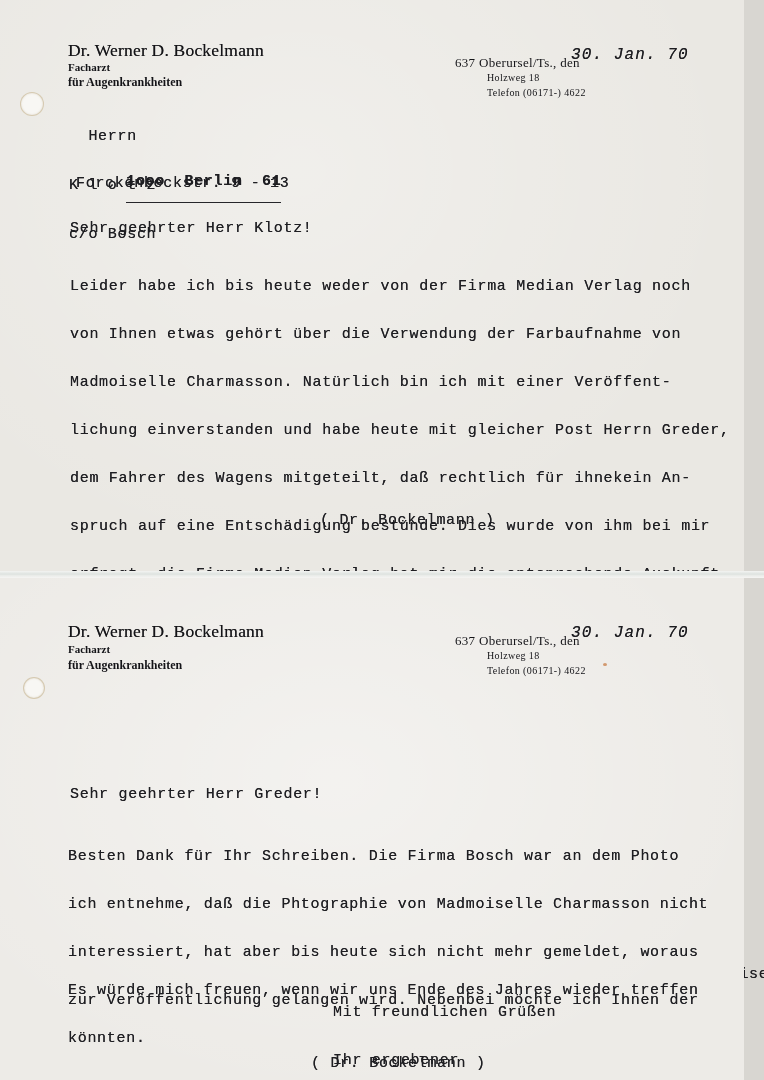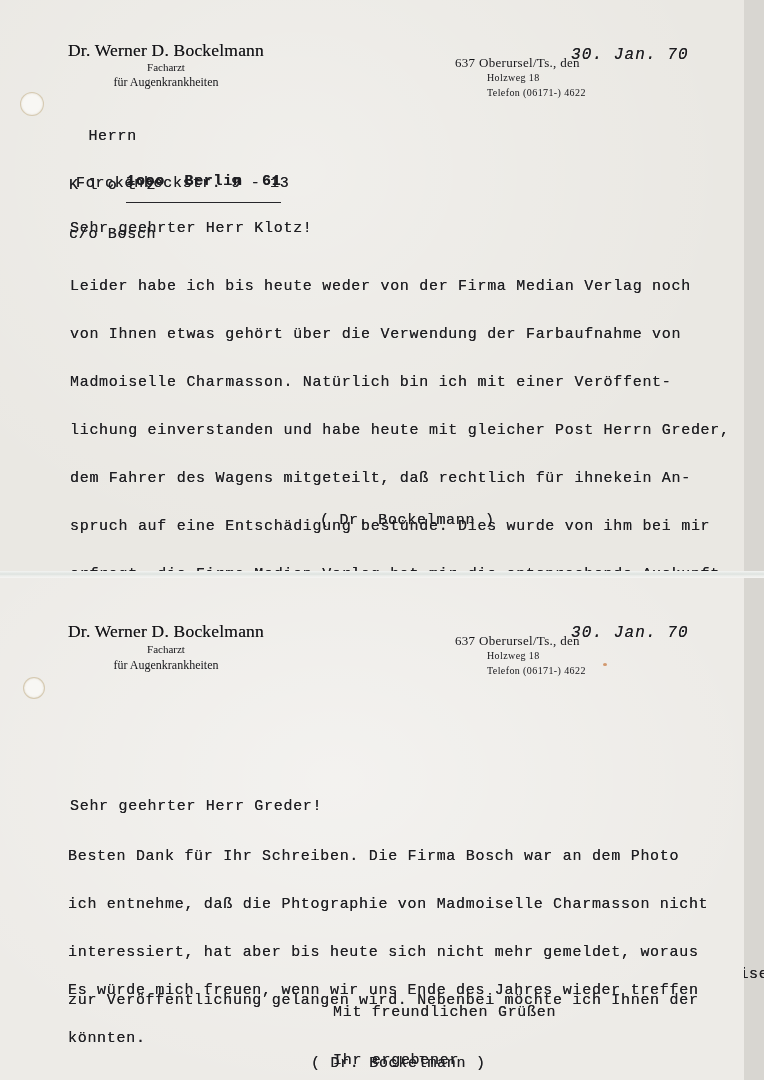--- a/index.html
+++ b/index.html
@@ -43,21 +43,21 @@
     display: inline-block;
     border-bottom: 1.6px solid #26262a;
     padding-bottom: 12px;
     font-weight: bold;
   }
   .lh { position: absolute; color: #141418; font-family: "Liberation Serif", "DejaVu Serif", serif; }
   .lh-name {
     font-size: 17.5px; letter-spacing: 0.2px; white-space: nowrap;
     text-shadow: 0 0 0.4px rgba(0,0,0,0.6);
   }
-  .lh-sub { width: 196px; text-align: center; white-space: nowrap; }
+  .lh-sub { width: 196px; text-align: left; white-space: nowrap; font-weight: bold; }
   .lh-sub1 { font-size: 11px; }
   .lh-sub2 { font-size: 12px; }
   .lh-city { font-size: 13px; letter-spacing: 0.3px; white-space: nowrap; }
   .lh-small { font-size: 10px; letter-spacing: 0.4px; white-space: nowrap; }
   .typed-date {
     position: absolute;
     font-family: "Liberation Mono", "DejaVu Sans Mono", monospace;
     font-size: 16px; letter-spacing: 1.1px; color: #1c1c20;
     white-space: pre; text-shadow: 0 0 0.5px rgba(25,25,30,0.8); font-style: italic;
   }
@@ -131,21 +131,21 @@
 
     <div class="lh lh-name" style="left:68px; top:43px;">Dr. Werner D. Bockelmann</div>
     <div class="lh lh-sub lh-sub1" style="left:68px; top:65px;">Facharzt</div>
     <div class="lh lh-sub lh-sub2" style="left:68px; top:80px;">für Augenkrankheiten</div>
 
     <div class="lh lh-city" style="left:455px; top:55px;">637 Oberursel/Ts., den</div>
     <div class="lh lh-small" style="left:487px; top:72px;">Holzweg 18</div>
     <div class="lh lh-small" style="left:487px; top:87px;">Telefon (06171-) 4622</div>
     <div class="typed-date" style="left:571px; top:46px;">30. Jan. 70</div>
 
-    <div class="typed" style="left:70px; top:221px;">Sehr geehrter Herr Greder!</div>
+    <div class="typed" style="left:70px; top:209px;">Sehr geehrter Herr Greder!</div>
 
     <div class="typed typed-block" style="left:68px; top:239px;">
       <div>Besten Dank für Ihr Schreiben. Die Firma Bosch war an dem Photo</div>
       <div>ich entnehme, daß die Phtographie von Madmoiselle Charmasson nicht</div>
       <div>interessiert, hat aber bis heute sich nicht mehr gemeldet, woraus</div>
       <div>zur Veröffentlichung gelangen wird. Nebenbei möchte ich Ihnen der</div>
       
       
       
     </div>

